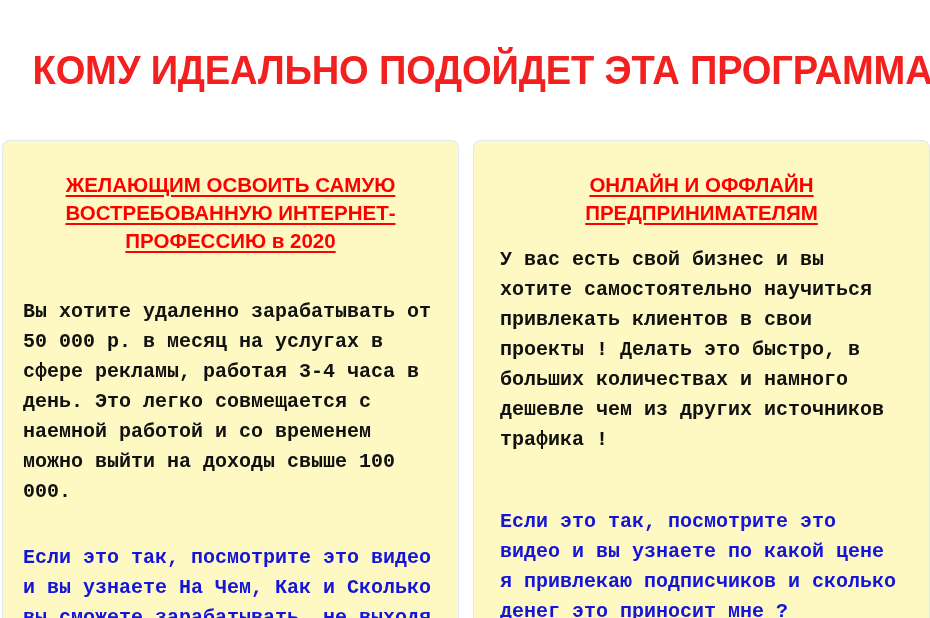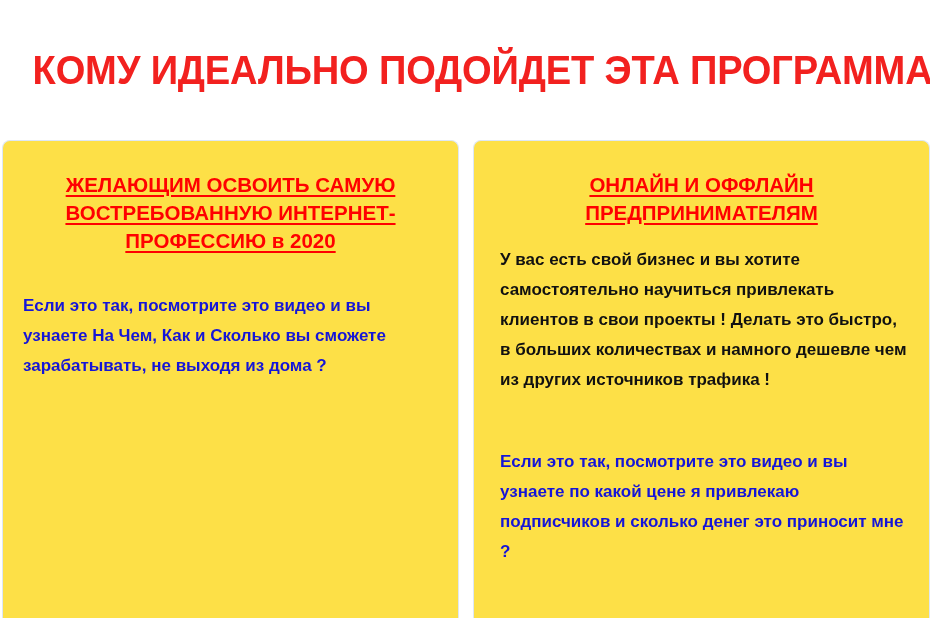--- a/index.html
+++ b/index.html
@@ -49,21 +49,21 @@
     height: 478px;
     display: flex;
     gap: 14px;
     align-items: flex-start;
   }
 
   .card {
     width: 457px;
     height: 478px;
     box-sizing: border-box;
-    background: #fde047;
+    background: #fef9c3;
     border: 1px solid #dde7f5;
     border-bottom: none;
     border-top-left-radius: 8px;
     border-top-right-radius: 8px;
     padding: 0 20px;
     overflow: hidden;
   }
 
   .card-title {
     margin: 0;
@@ -90,23 +90,23 @@
     padding-right: 30px;
   }
 
   .card-body {
     padding-left: 2px;
     padding-right: 2px;
   }
 
   .para {
     margin: 0;
-    font-family: Liberation Sans, sans-serif;
+    font-family: Liberation Mono, monospace;
     font-weight: 700;
-    font-size: 17px;
+    font-size: 20px;
     line-height: 30px;
     white-space: pre-line;
   }
 
   .para-dark { color: #111111; }
   .para-blue { color: #1515d8; }
 
   .card-left .card-body { padding-left: 0px; }
   .card-left .para-dark { margin-top: 42px; }
   .card-left .para-blue { margin-top: 36px; }
@@ -120,20 +120,21 @@
 
 <div class="page">
 
   <h1 class="headline">КОМУ ИДЕАЛЬНО ПОДОЙДЕТ ЭТА ПРОГРАММА?</h1>
 
   <div class="cards">
 
     <section class="card card-left">
       <h2 class="card-title">ЖЕЛАЮЩИМ ОСВОИТЬ САМУЮ ВОСТРЕБОВАННУЮ ИНТЕРНЕТ-ПРОФЕССИЮ в 2020</h2>
       <div class="card-body">
+        <p class="para para-dark">Вы хотите удаленно зарабатывать от 50 000 р. в месяц на услугах в сфере рекламы, работая 3-4 часа в день. Это легко совмещается с наемной работой и со временем можно выйти на доходы свыше 100 000.</p>
         <p class="para para-blue">Если это так, посмотрите это видео и вы узнаете На Чем, Как и Сколько вы сможете зарабатывать, не выходя из дома ?</p>
       </div>
     </section>
 
     <section class="card card-right">
       <h2 class="card-title">ОНЛАЙН И ОФФЛАЙН ПРЕДПРИНИМАТЕЛЯМ</h2>
       <div class="card-body">
         <p class="para para-dark">У вас есть свой бизнес и вы хотите самостоятельно научиться привлекать клиентов в свои проекты ! Делать это быстро, в больших количествах и намного дешевле чем из других источников трафика !</p>
         <p class="para para-blue">Если это так, посмотрите это видео и вы узнаете по какой цене я привлекаю подписчиков и сколько денег это приносит мне ?</p>
       </div>

